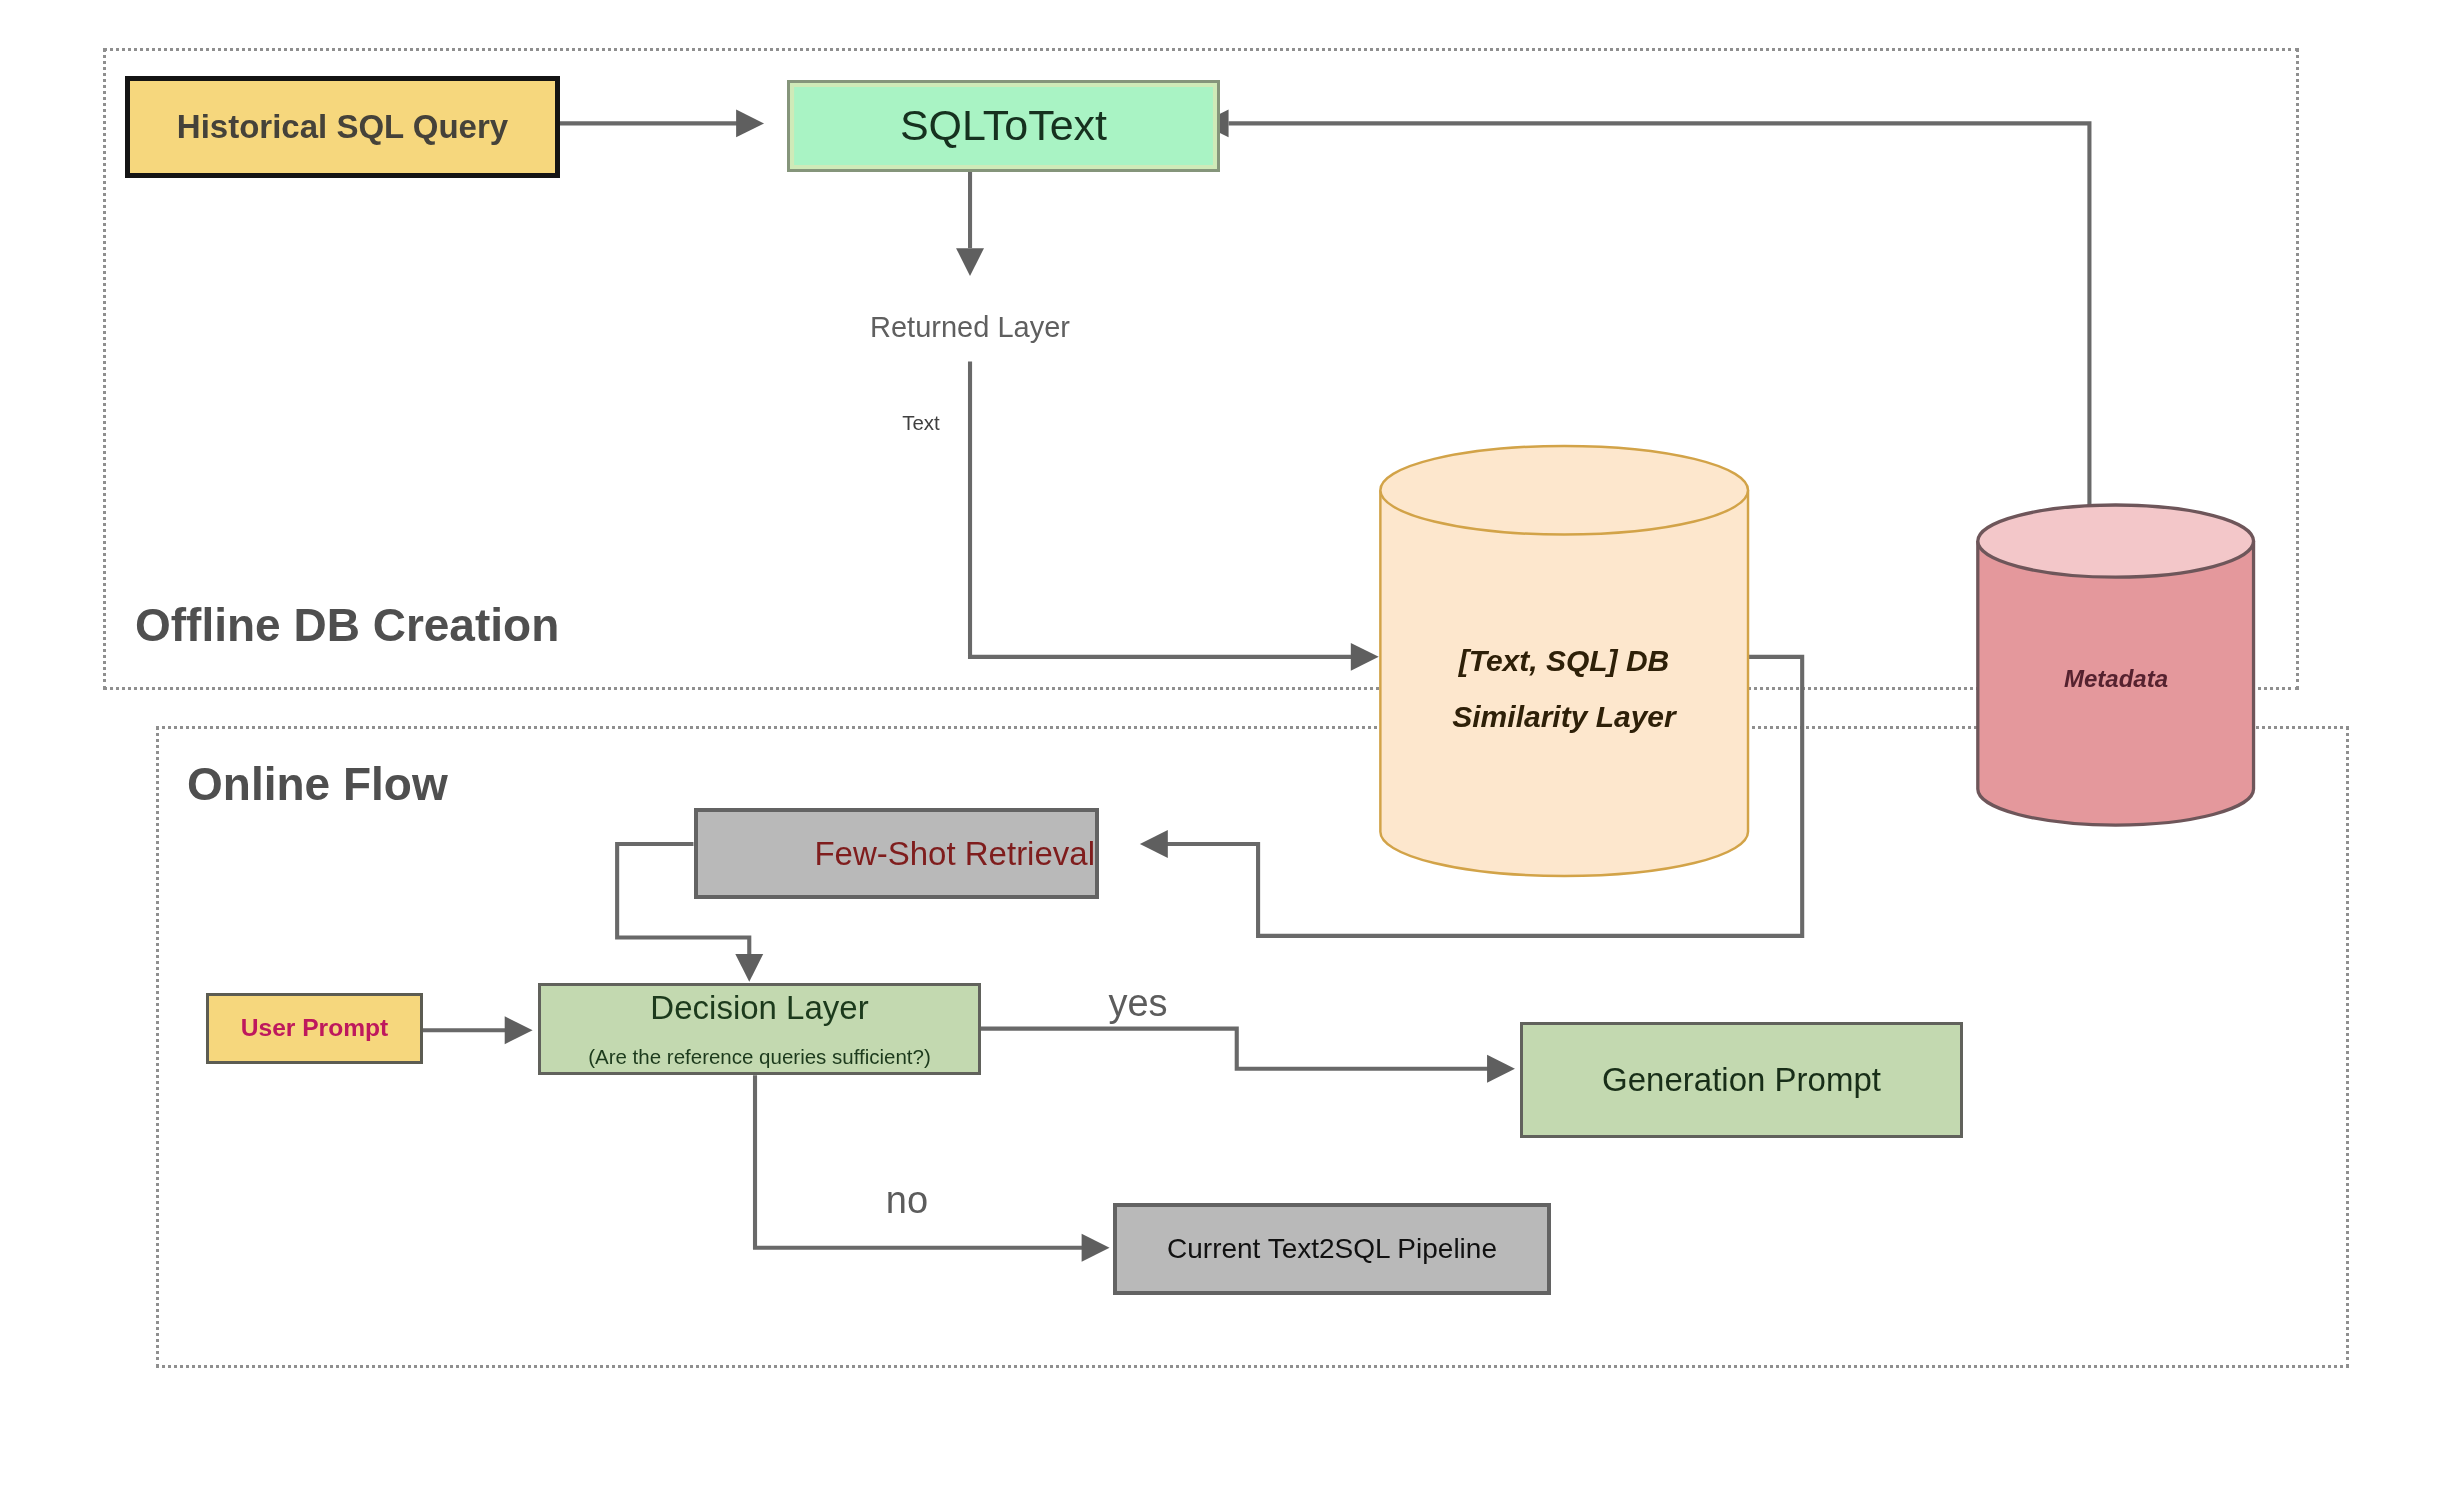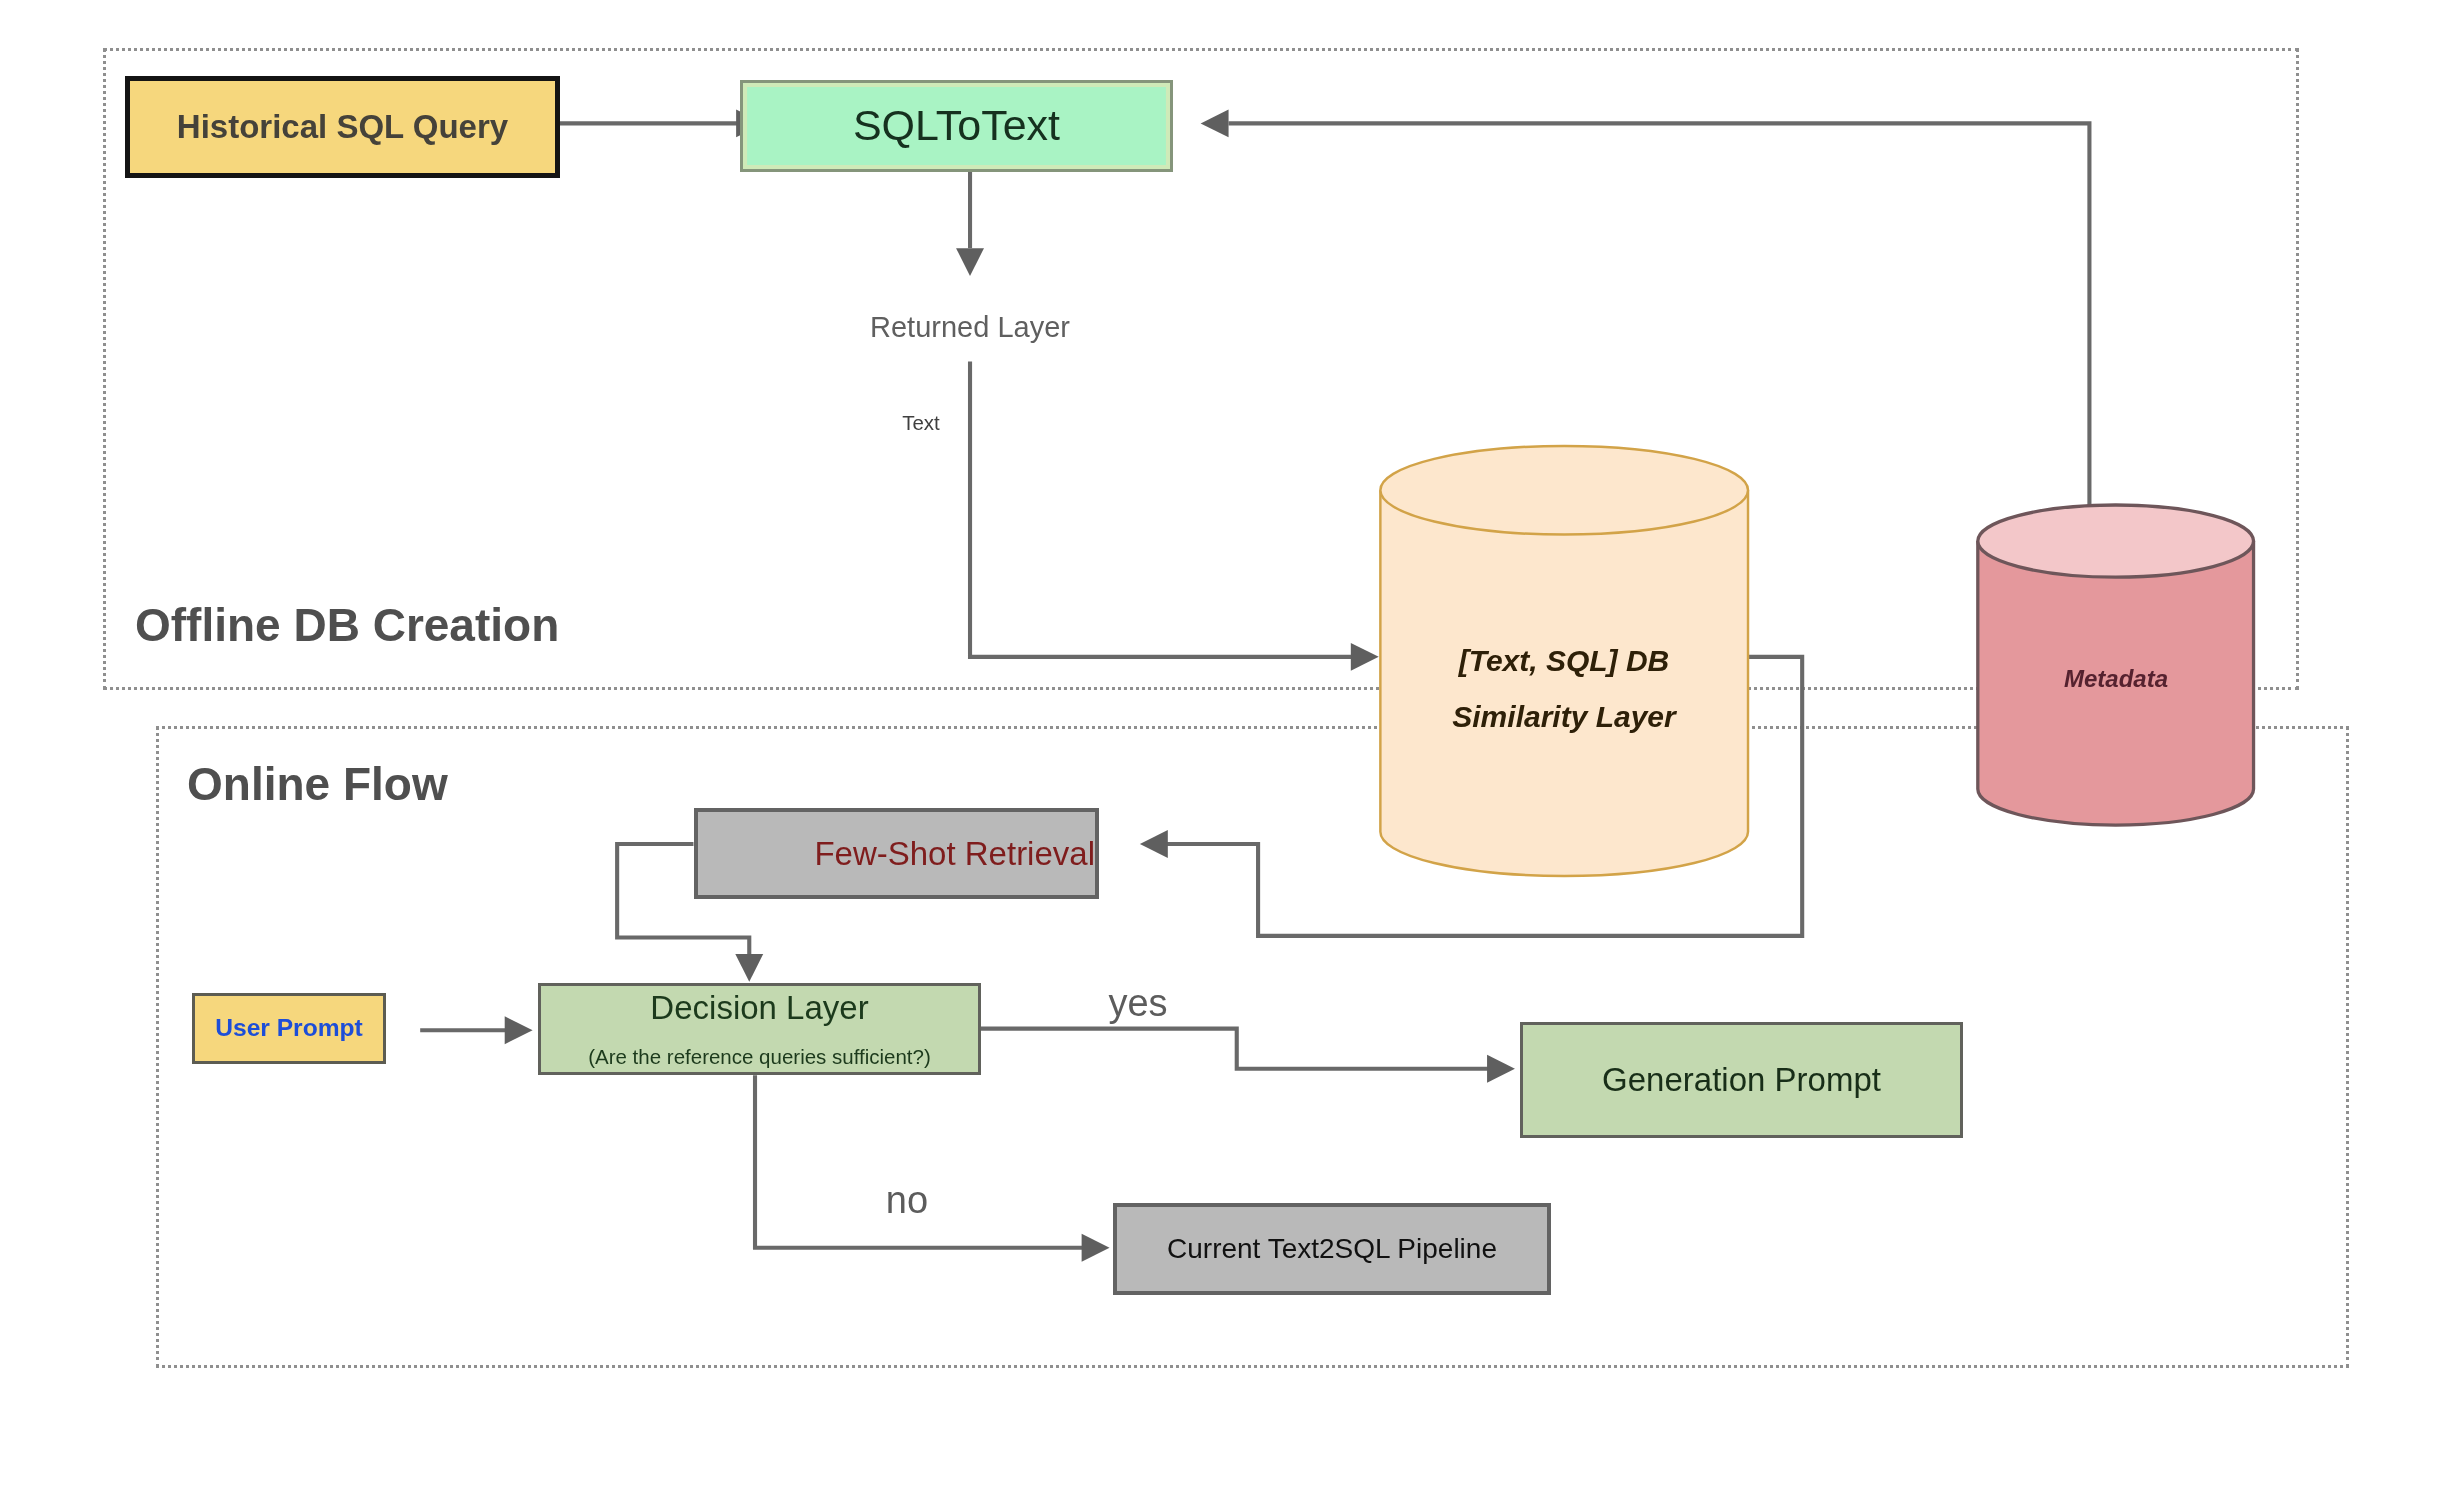--- a/index.html
+++ b/index.html
@@ -73,34 +73,34 @@
     </g>
   </svg>
 
   <div class="section-title" style="left:135px;top:598px;font-size:46px;">Offline DB Creation</div>
   <div class="section-title" style="left:187px;top:757px;font-size:46px;">Online Flow</div>
 
   <div class="node node-yellow" style="left:125px;top:76px;width:435px;height:102px;border:5.7px solid #141414;font-size:33px;font-weight:bold;color:#45423a;">
     <span>Historical SQL Query</span>
   </div>
 
-  <div class="node node-mint" style="left:740px;top:80px;width:433px;height:92px;font-size:43px;color:#16311f;">
+  <div class="node node-mint" style="left:787px;top:80px;width:433px;height:92px;font-size:43px;color:#16311f;">
     <span>SQLToText</span>
   </div>
 
   <div class="node node-gray" style="left:694px;top:808px;width:405px;height:91px;font-size:33px;color:#7f1d1d;align-items:flex-end;">
     <span>Few-Shot Retrieval</span>
   </div>
 
   <div class="node node-green" style="left:538px;top:983px;width:443px;height:92px;color:#1c3a1c;">
     <span style="font-size:33px;">Decision Layer</span>
     <span style="font-size:20.5px;margin-top:18px;">(Are the reference queries sufficient?)</span>
   </div>
 
-  <div class="node node-yellow" style="left:192px;top:993px;width:194px;height:71px;border:3.3px solid #5c5c52;font-size:24.6px;font-weight:bold;color:#1d4ed8;">
+  <div class="node node-yellow" style="left:206px;top:993px;width:217px;height:71px;border:3.3px solid #5c5c52;font-size:24.6px;font-weight:bold;color:#be185d;">
     <span>User Prompt</span>
   </div>
 
   <div class="node node-green" style="left:1520px;top:1022px;width:443px;height:116px;font-size:33px;color:#182e18;">
     <span>Generation Prompt</span>
   </div>
 
   <div class="node node-gray" style="left:1113px;top:1203px;width:438px;height:92px;font-size:28px;color:#111111;">
     <span>Current Text2SQL Pipeline</span>
   </div>

